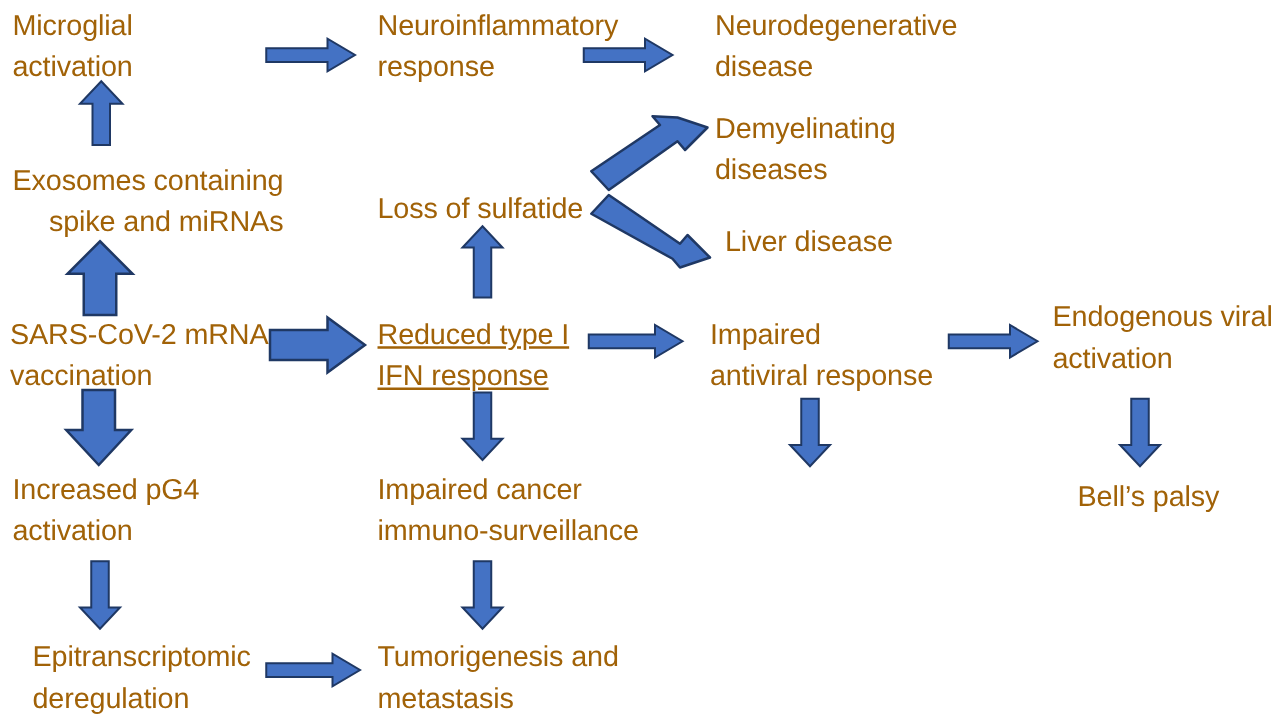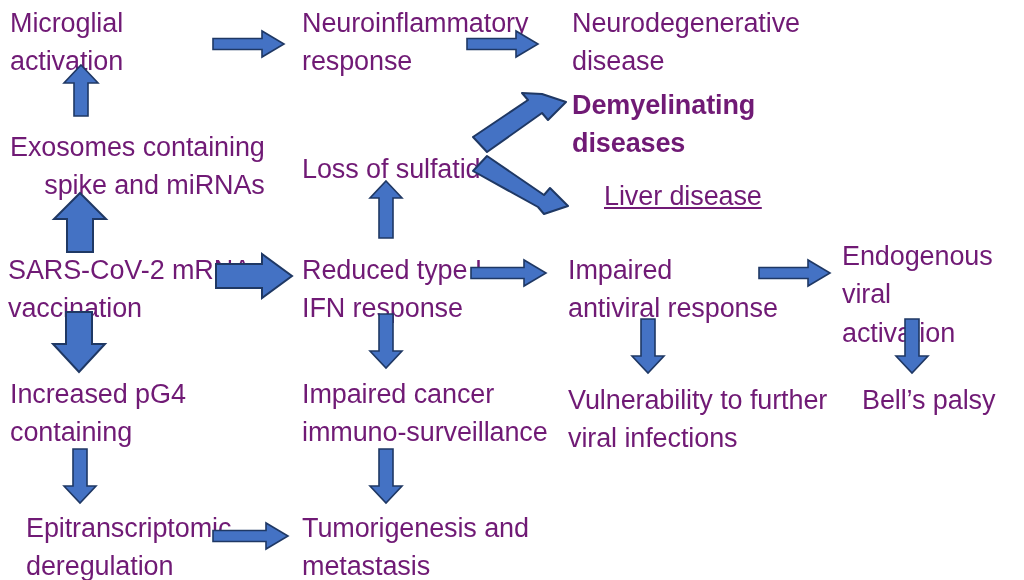--- a/index.html
+++ b/index.html
@@ -11,22 +11,22 @@
   #canvas {
     position: relative;
     width: 1024px;
     height: 580px;
     background: #ffffff;
     overflow: hidden;
     font-family: "Liberation Sans", sans-serif;
   }
   .node {
     position: absolute;
-    color: #701a75;
-    font-size: 27px;
+    color: #a16207;
+    font-size: 23px;
     line-height: 1.42;
     font-weight: 400;
     letter-spacing: -0.1px;
     white-space: pre-line;
     -webkit-font-smoothing: antialiased;
   }
   .arrow {
     position: absolute;
     pointer-events: none;
   }
@@ -44,45 +44,43 @@
 response</div>
 
   <div class="node" style="left:572px; top:4px;">Neurodegenerative
 disease</div>
 
   <div class="node" style="left:10px; top:128px;text-align:right;">Exosomes containing
 spike and miRNAs</div>
 
   <div class="node" style="left:302px; top:138px;margin-top:12px;">Loss of sulfatide</div>
 
-  <div class="node" style="left:572px; top:86px;font-weight:bold;">Demyelinating
+  <div class="node" style="left:572px; top:86px;">Demyelinating
 diseases</div>
 
-  <div class="node" style="left:604px; top:177px;text-decoration:underline;">Liver disease</div>
+  <div class="node" style="left:580px; top:177px;">Liver disease</div>
 
   <div class="node" style="left:8px; top:251px;">SARS-CoV-2 mRNA
 vaccination</div>
 
-  <div class="node" style="left:302px; top:251px;">Reduced type I
+  <div class="node" style="left:302px; top:251px;text-decoration:underline;">Reduced type I
 IFN response</div>
 
   <div class="node" style="left:568px; top:251px;">Impaired
 antiviral response</div>
 
   <div class="node" style="left:842px; top:237px;">Endogenous viral
 activation</div>
 
   <div class="node" style="left:10px; top:375px;">Increased pG4
-containing</div>
+activation</div>
 
   <div class="node" style="left:302px; top:375px;">Impaired cancer
 immuno-surveillance</div>
 
-  <div class="node" style="left:568px; top:381px;">Vulnerability to further
-viral infections</div>
 
   <div class="node" style="left:862px; top:381px;">Bell’s palsy</div>
 
   <div class="node" style="left:10px; top:509px;margin-left:16px;">Epitranscriptomic
 deregulation</div>
 
   <div class="node" style="left:302px; top:509px;">Tumorigenesis and
 metastasis</div>
 
   <div class="arrow" style="left:212px; top:29px;">

